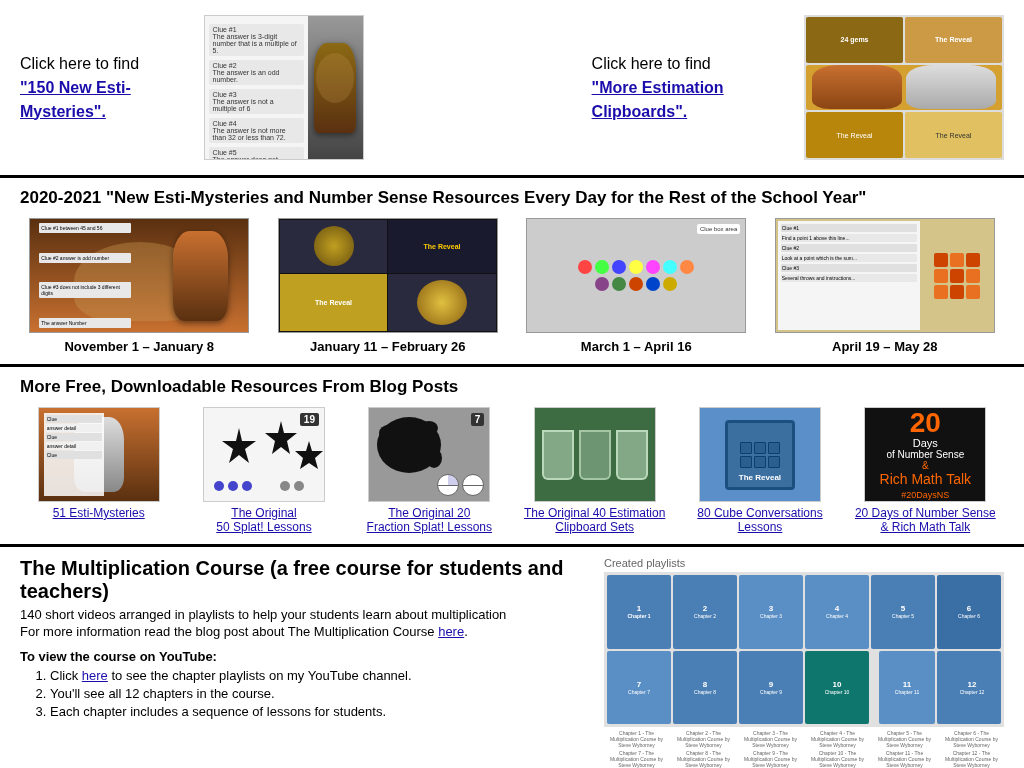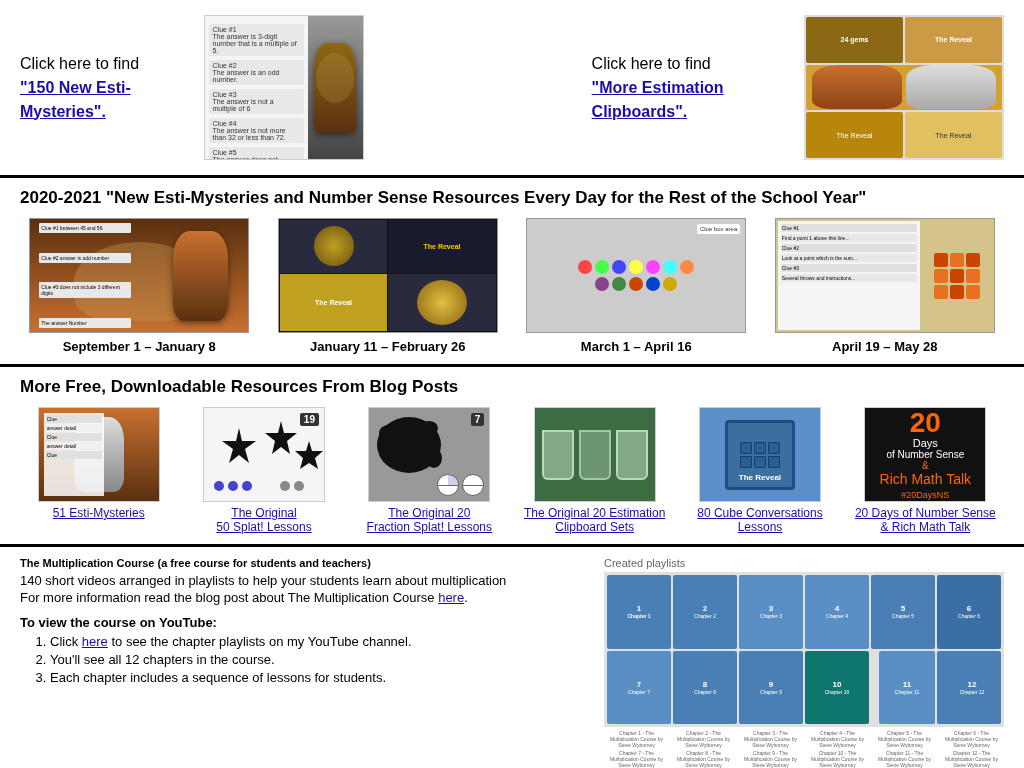--- a/index.html
+++ b/index.html
@@ -123,21 +123,21 @@
       gap: 20px;
     }
     .section4-left {
       flex: 1;
     }
     .section4-right {
       width: 400px;
       flex-shrink: 0;
     }
     .section4-title {
-      font-size: 11px;
+      font-size: 20px;
       font-weight: bold;
       margin-bottom: 4px;
     }
     .section4-subtitle {
       font-size: 13px;
       margin-bottom: 2px;
     }
     .section4-subtitle a {
       color: #1a0dab;
       text-decoration: underline;
@@ -270,21 +270,21 @@
             <div style="background:#e8e8e8;font-size:5px;padding:2px;border-radius:1px;">Clue #1 between 45 and 56</div>
             <div style="background:#e8e8e8;font-size:5px;padding:2px;border-radius:1px;">Clue #2 answer is odd number</div>
             <div style="background:#e8e8e8;font-size:5px;padding:2px;border-radius:1px;">Clue #3 does not include 3 different digits</div>
             <div style="background:#e8e8e8;font-size:5px;padding:2px;border-radius:1px;">The answer Number</div>
           </div>
           <div style="position:absolute;right:5px;top:5px;bottom:5px;width:85px;display:flex;align-items:center;justify-content:center;">
             <div style="width:55px;height:90px;background:linear-gradient(to bottom,#c87030,#5a3010);border-radius:30% 30% 20% 20%;box-shadow:0 2px 6px rgba(0,0,0,0.5);"></div>
           </div>
         </div>
       </div>
-      <div class="section2-item-label">September  1 – January 8</div>
+      <div class="section2-item-label">November  1 – January 8</div>
     </div>
 
     <div class="section2-item">
       <div style="width:220px;height:115px;border:1px solid #999;overflow:hidden;">
         <div style="width:100%;height:100%;display:grid;grid-template-columns:1fr 1fr;gap:1px;background:#111;padding:1px;">
           <div style="background:#2a2a3e;display:flex;align-items:center;justify-content:center;font-size:6px;color:#aaa;">
             <div style="width:40px;height:40px;border-radius:50%;background:radial-gradient(circle,#c0a020,#6a5010);"></div>
           </div>
           <div style="background:#1a1a2e;display:flex;align-items:center;justify-content:center;font-size:7px;color:#ffcc00;font-weight:bold;">The Reveal</div>
           <div style="background:#c0a020;display:flex;align-items:center;justify-content:center;font-size:7px;color:#fff;font-weight:bold;">The Reveal</div>
@@ -437,21 +437,21 @@
     </div>
 
     <div class="section3-item">
       <div class="section3-img">
         <div style="width:100%;height:100%;background:#3d6b42;display:flex;align-items:center;justify-content:center;gap:5px;">
           <div style="width:32px;height:50px;background:rgba(200,230,200,0.5);border-radius:0 0 6px 6px;border:2px solid rgba(200,230,200,0.8);"></div>
           <div style="width:32px;height:50px;background:rgba(200,230,200,0.35);border-radius:0 0 6px 6px;border:2px solid rgba(200,230,200,0.6);"></div>
           <div style="width:32px;height:50px;background:rgba(200,230,200,0.5);border-radius:0 0 6px 6px;border:2px solid rgba(200,230,200,0.8);"></div>
         </div>
       </div>
-      <a href="#" class="section3-label" style="white-space:pre-line;">The Original 20 Estimation
+      <a href="#" class="section3-label" style="white-space:pre-line;">The Original 40 Estimation
 Clipboard Sets</a>
     </div>
 
     <div class="section3-item">
       <div class="section3-img">
         <div style="width:100%;height:100%;background:#5b8fc9;display:flex;align-items:center;justify-content:center;">
           <div style="width:70px;height:70px;background:#3a6fa0;border:3px solid #1a4f80;display:flex;flex-direction:column;align-items:center;justify-content:center;gap:3px;border-radius:4px;position:relative;">
             <div style="font-size:8px;color:#fff;font-weight:bold;position:absolute;bottom:5px;left:0;right:0;text-align:center;">The Reveal</div>
             <div style="display:grid;grid-template-columns:repeat(3,12px);gap:2px;">
               <div style="height:12px;background:#2a5f90;border:1px solid #0a3f70;border-radius:1px;"></div>

